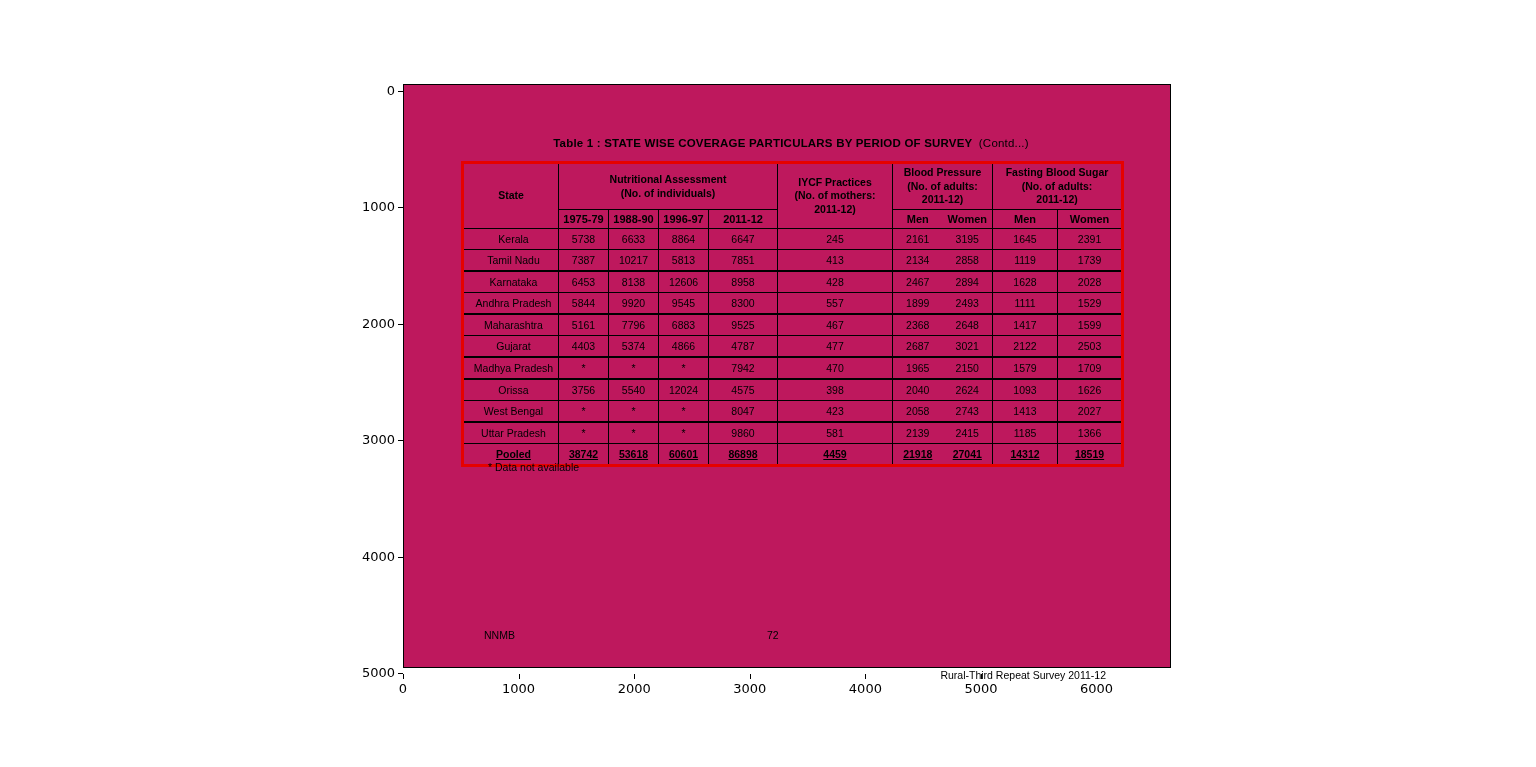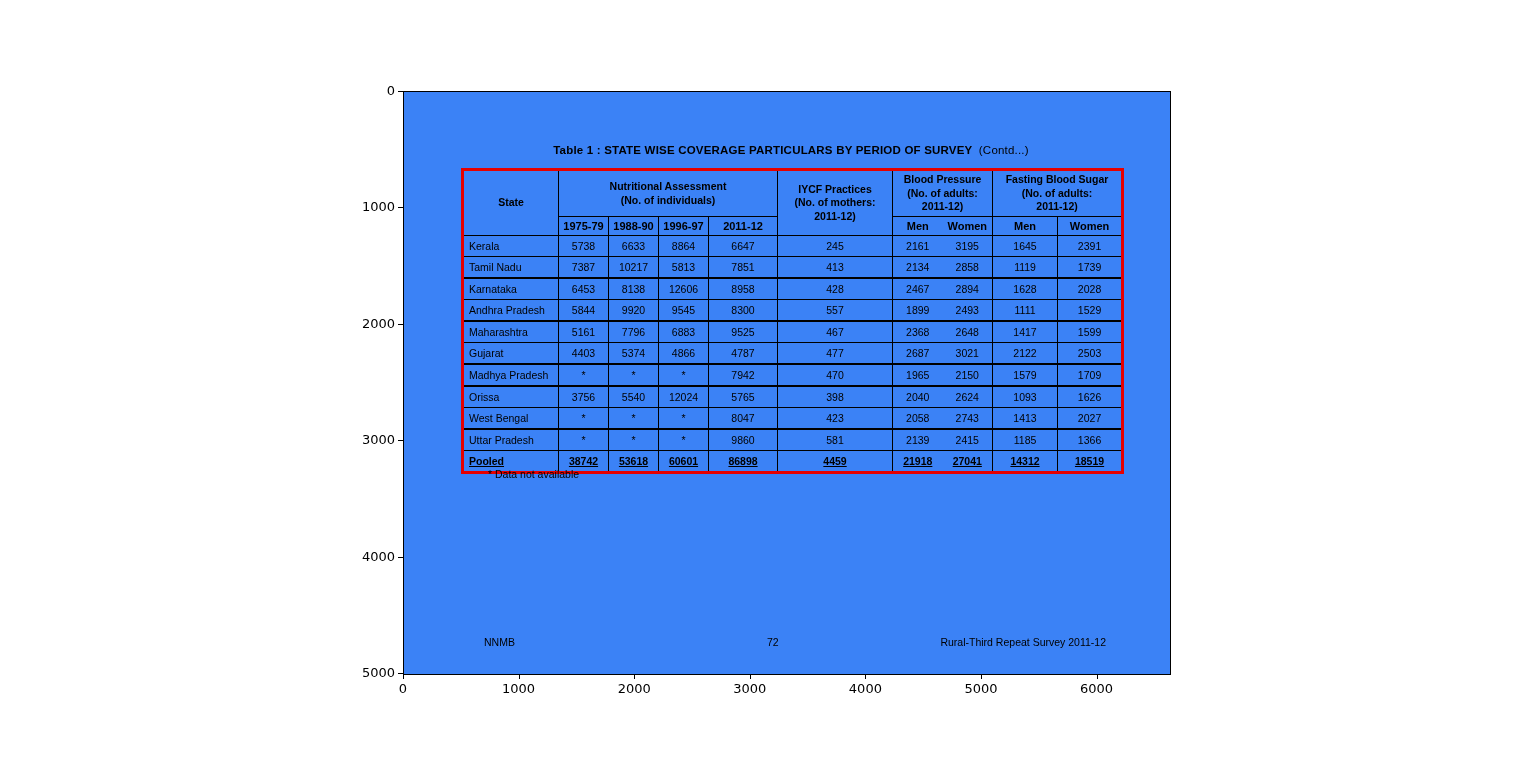--- a/index.html
+++ b/index.html
@@ -1,43 +1,43 @@
 <!DOCTYPE html>
 <html><head>
 <meta charset="utf-8">
 <style>
   html,body{margin:0;padding:0;}
   body{width:1536px;height:767px;background:#fff;position:relative;overflow:hidden;
        font-family:"Liberation Sans",sans-serif;color:#000;}
-  .plot-area{position:absolute;left:403px;top:91px;width:766px;height:582px;
-             border:1px solid #000;background:#3b82f6;}
+  .plot-area{position:absolute;left:403px;top:84px;width:766px;height:582px;
+             border:1px solid #000;background:#be185d;}
   .tick-label{position:absolute;font:13px "DejaVu Sans",sans-serif;color:#000;}
   .tick-mark{position:absolute;background:#000;}
   
   .doc-title{position:absolute;left:57px;top:52px;width:660px;text-align:center;
              font-size:11.5px;letter-spacing:.2px;white-space:nowrap;}
   .doc-title .t-bold{font-weight:bold;}
   .doc-title .t-reg{font-weight:normal;margin-left:3px;}
   #tbl{position:absolute;left:57px;top:76px;width:660px;border-collapse:collapse;
        table-layout:fixed;border:3px solid #e60000;color:#000;}
   #tbl th,#tbl td{border:1px solid #000;padding:0;overflow:hidden;}
   #tbl th{font-weight:bold;font-size:10.5px;line-height:1.3;vertical-align:middle;text-align:center;}
   #tbl tr.hdr-top th{height:45px;}
   #tbl tr.hdr-sub th{height:18px;font-size:11px;}
   #tbl td{font-size:10.5px;height:20px;text-align:center;vertical-align:middle;}
-  #tbl td.state{text-align:left;padding-left:5px;}
+  #tbl td.state{text-align:center;padding-left:5px;}
   #tbl tr.group-end td{border-bottom:2px solid #000;}
   #tbl tr.bold td{font-weight:bold;text-decoration:underline;}
   #tbl .no-r{border-right:none;}
   #tbl .no-l{border-left:none;}
   .footnote{position:absolute;left:84px;top:376px;font-size:10.5px;}
   .page-footer{position:absolute;left:80px;top:544px;width:622px;height:14px;font-size:10.5px;}
   .page-footer .fl{position:absolute;left:0;}
   .page-footer .fc{position:absolute;left:283px;}
-  .page-footer .fr{position:absolute;right:0;}
+  .page-footer .fr{position:absolute;right:0;margin-top:40px;}
 </style>
 </head>
 <body>
 
 <div id="ticks">
     <div class="tick-mark" style="left: 398px; top: 91px; width: 5px; height: 1px;"></div>
     <div class="tick-label" style="left: 340px; top: 83px; width: 55px; text-align: right;">0</div>
     <div class="tick-mark" style="left: 398px; top: 207.4px; width: 5px; height: 1px;"></div>
     <div class="tick-label" style="left: 340px; top: 199.4px; width: 55px; text-align: right;">1000</div>
     <div class="tick-mark" style="left: 398px; top: 323.8px; width: 5px; height: 1px;"></div>
@@ -185,21 +185,21 @@
      <td class="no-r">1965</td>
      <td class="no-l">2150</td>
      <td>1579</td>
      <td>1709</td>
    </tr>
         <tr class=" ">
      <td class="state">Orissa</td>
      <td>3756</td>
           <td>5540</td>
           <td>12024</td>
-          <td>5765</td>
+          <td>4575</td>
      <td>398</td>
      <td class="no-r">2040</td>
      <td class="no-l">2624</td>
      <td>1093</td>
      <td>1626</td>
    </tr>
         <tr class="group-end ">
      <td class="state">West Bengal</td>
      <td>*</td>
           <td>*</td>

